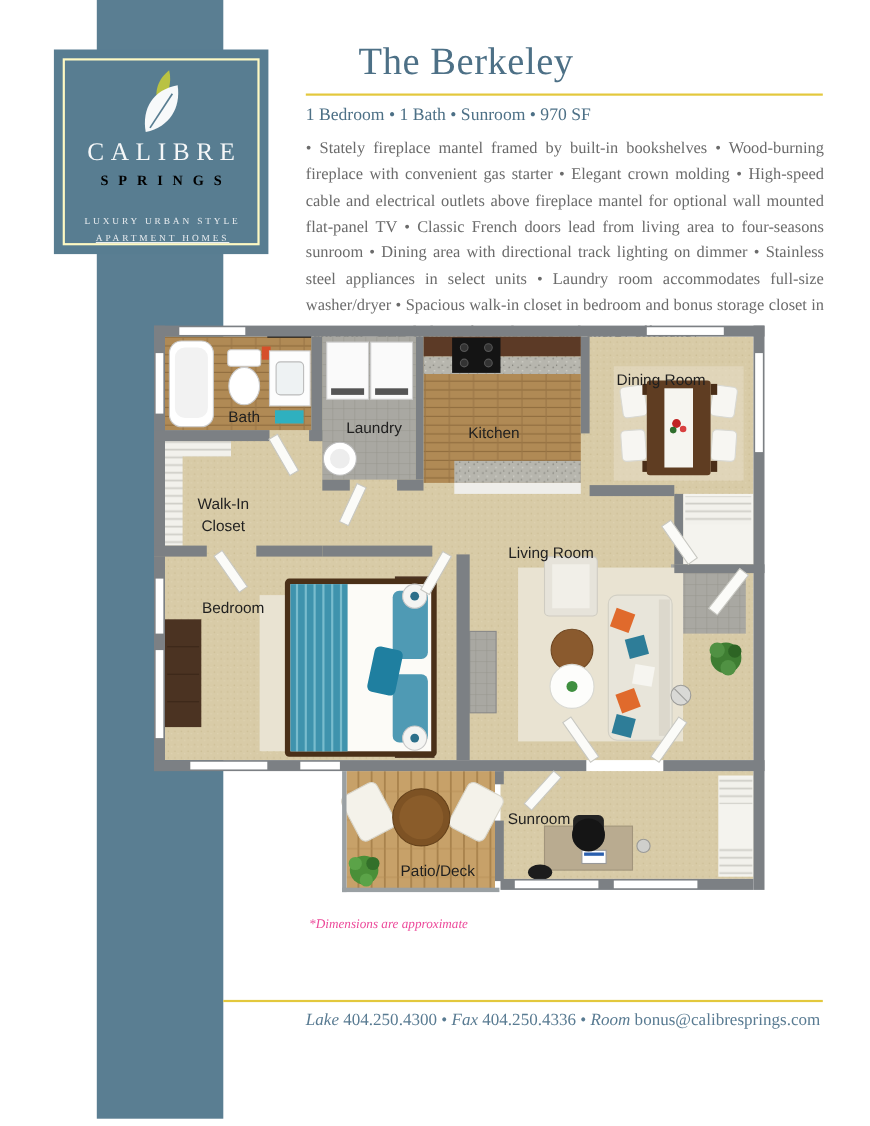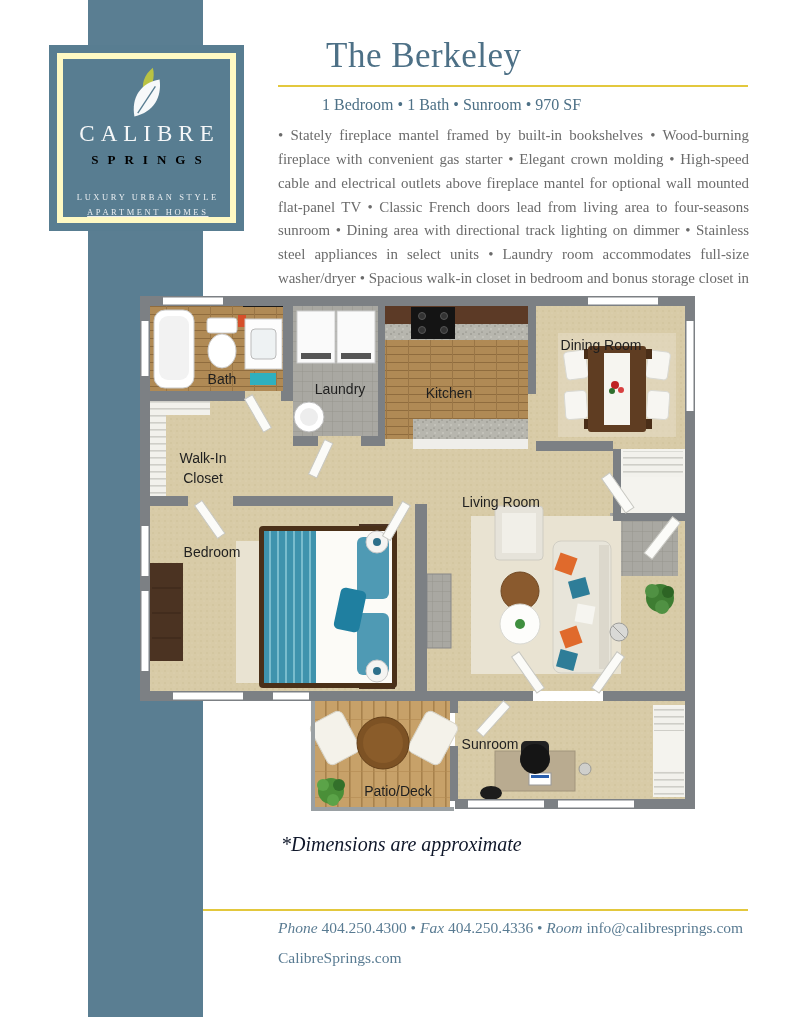--- a/index.html
+++ b/index.html
@@ -1,36 +1,36 @@
 <!DOCTYPE html>
 <html><head>
 <meta charset="utf-8">
 <style>
   html,body{margin:0;padding:0;}
   body{width:791px;height:1024px;background:#ffffff;position:relative;overflow:hidden;
        font-family:"Liberation Serif", serif;}
   .teal-bar{position:absolute;left:88px;top:0;width:115px;height:1017px;background:#5a7e92;}
   
   .logo-box{position:absolute;left:49px;top:45px;width:195px;height:186px;background:#587d91;}
-  .logo-inner{position:absolute;left:8px;top:8px;right:8px;bottom:8px;border:6px solid #fef9c3;
+  .logo-inner{position:absolute;left:8px;top:8px;right:8px;bottom:8px;border:2px solid #fef9c3;
               display:flex;flex-direction:column;align-items:center;}
   .logo-leaf{margin-top:8px;}
   .logo-name{color:#f5f7f8;font-size:23px;letter-spacing:6px;padding-left:6px;margin-top:2px;}
   .logo-subname{color:#000000;font-size:13px;font-weight:bold;letter-spacing:9px;padding-left:9px;margin-top:5px;}
   .logo-tag1{color:#e9edf0;font-size:8.5px;letter-spacing:2.6px;padding-left:2.6px;margin-top:24px;}
   .logo-tag2{color:#e9edf0;font-size:8.5px;letter-spacing:2.6px;padding-left:2.6px;margin-top:5px;text-decoration:underline;}
   
   .title{position:absolute;left:278px;top:36px;width:470px;font-size:35px;color:#4d7086;letter-spacing:0.5px;margin-left:48px;}
   .title-rule{position:absolute;left:278px;top:85px;width:470px;height:2px;background:#e3c83d;}
-  .specs{position:absolute;left:278px;top:96px;width:470px;font-size:16px;color:#4d7086;margin-left:44px;}
+  .specs{position:absolute;left:278px;top:96px;width:470px;font-size:16px;color:#4d7086;}
   .desc{position:absolute;left:278px;top:124px;width:471px;font-size:14.9px;color:#6b6b6b;
         line-height:1.6;text-align:justify;}
   
   .floorplan{position:absolute;left:133px;top:291px;width:572px;height:534px;}
-  .plan-note{position:absolute;left:281px;top:833px;font-size:20px;font-style:italic;color:#0f172a;}
+  .plan-note{position:absolute;left:281px;top:833px;font-size:12px;font-style:italic;color:#ec4899;}
   
   .footer-rule{position:absolute;left:203px;top:909px;width:545px;height:2px;background:#e3c83d;}
   .footer{position:absolute;left:278px;top:917px;width:480px;font-size:15.5px;color:#597b92;line-height:1.45;}
   .footer .lbl{font-style:italic;}
   .footer-site{margin-top:8px;}
   .room-label{font-family:"Liberation Sans", sans-serif;font-size:14px;fill:#1f1f1f;}
 </style>
 </head>
 <body>
 
@@ -316,23 +316,22 @@
   <text class="room-label" x="368" y="216" text-anchor="middle">Living Room</text>
   <text class="room-label" x="357" y="458" text-anchor="middle">Sunroom</text>
   <text class="room-label" x="265" y="505" text-anchor="middle">Patio/Deck</text>
 </svg>
 
 <div class="plan-note">*Dimensions are approximate</div>
 
 <div class="footer-rule"></div>
 <div class="footer">
   <div>
-    <span class="lbl">Phone</span>
+    <span class="lbl">Lake</span>
     <span>404.250.4300</span>
     <span>•</span>
     <span class="lbl">Fax</span>
     <span>404.250.4336</span>
     <span>•</span>
     <span class="lbl">Room</span>
-    <span>info@calibresprings.com</span>
+    <span>bonus@calibresprings.com</span>
   </div>
-  <div class="footer-site">CalibreSprings.com</div>
 </div>
 
 </body></html>

